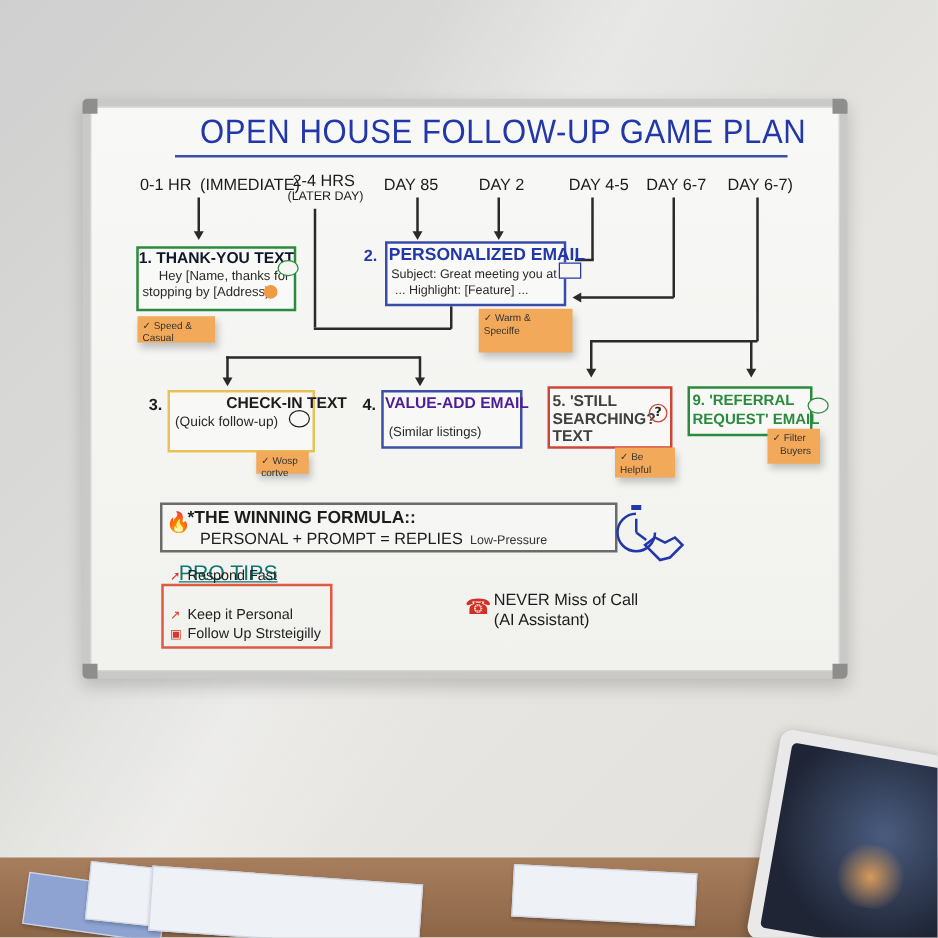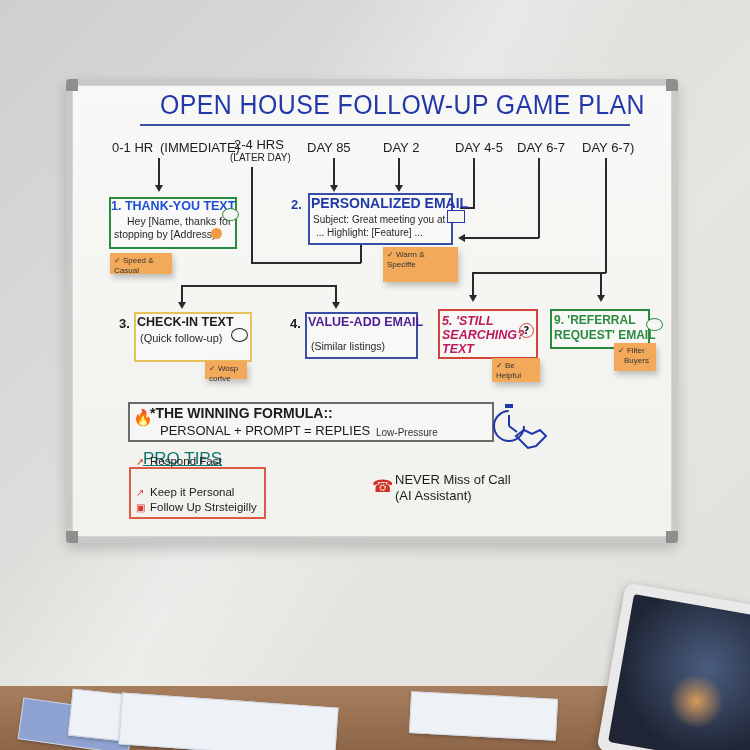--- a/index.html
+++ b/index.html
@@ -106,49 +106,49 @@
 <div class="line" style="left:600px;top:272px;width:1.5px;height:24px;"></div>
 <div class="arrow-down" style="left:597px;top:295px;"></div>
 
 <div class="line" style="left:181px;top:285px;width:155px;height:1.5px;"></div>
 <div class="line" style="left:181px;top:285px;width:1.5px;height:18px;"></div>
 <div class="arrow-down" style="left:178px;top:302px;"></div>
 <div class="line" style="left:335px;top:285px;width:1.5px;height:18px;"></div>
 <div class="arrow-down" style="left:332px;top:302px;"></div>
 
 <div class="card" style="left:109px;top:197px;width:128px;height:52px;border-color:#2a8a3e;"></div>
-<div class="card-title" style="left:111px;top:199px;font-size:12.5px;color:#1d4ed8;"><span>1.</span> <span>THANK-YOU TEXT</span></div>
+<div class="card-title" style="left:111px;top:199px;font-size:12.5px;color:#0f172a;"><span>1.</span> <span>THANK-YOU TEXT</span></div>
 <div class="card-text" style="left:114px;top:215px;padding-left:13px;">Hey [Name, thanks for</div>
 <div class="card-text" style="left:114px;top:228px;">stopping by [Address)!</div>
 <div style="position:absolute;left:222px;top:208px;width:15px;height:11px;border:1.5px solid #2a8a3e;border-radius:50%;background:#f6f6f3;"></div>
 <div style="position:absolute;left:211px;top:228px;width:11px;height:11px;border-radius:50%;background:#ef9a45;"></div>
 <div class="sticky" style="left:110px;top:253px;width:62px;height:21px;">✓ Speed &amp; Casual</div>
 
 <div class="num" style="left:291px;top:197px;color:#2338a8;">2.</div>
 <div class="card" style="left:308px;top:193px;width:145px;height:52px;border-color:#3a4caa;"></div>
 <div class="card-title" style="left:311px;top:195px;font-size:14px;color:#2338a8;">PERSONALIZED EMAIL</div>
 <div class="card-text" style="left:313px;top:213px;font-size:10px;">Subject: Great meeting you at</div>
 <div class="card-text" style="left:316px;top:226px;font-size:10px;">... Highlight: [Feature] ...</div>
 <div style="position:absolute;left:447px;top:210px;width:16px;height:11px;border:1.5px solid #2338a8;background:#f6f6f3;"></div>
 <div class="sticky" style="left:383px;top:247px;width:75px;height:35px;">✓ Warm &amp; Speciffe</div>
 
 <div class="num" style="left:119px;top:316px;color:#1c1c1c;">3.</div>
 <div class="card" style="left:134px;top:312px;width:118px;height:50px;border-color:#e8c15a;"></div>
-<div class="card-title" style="left:137px;top:315px;font-size:12.5px;color:#1c1c1c;">CHECK-IN TEXT</div>
+<div class="card-title" style="left:137px;top:315px;font-size:12.5px;color:#1c1c1c;padding-left:44px;">CHECK-IN TEXT</div>
 <div class="card-text" style="left:140px;top:332px;font-size:11px;">(Quick follow-up)</div>
 <div style="position:absolute;left:231px;top:328px;width:15px;height:12px;border:1.5px solid #222;border-radius:50%;"></div>
 <div class="sticky" style="left:205px;top:361px;width:42px;height:18px;">✓ Wosp cortve</div>
 
 <div class="num" style="left:290px;top:316px;color:#1c1c1c;">4.</div>
 <div class="card" style="left:305px;top:312px;width:113px;height:47px;border-color:#3d4ea6;"></div>
 <div class="card-title" style="left:308px;top:315px;font-size:12.5px;color:#4c1d95;">VALUE-ADD EMAIL</div>
 <div class="card-text" style="left:311px;top:340px;font-size:10.5px;">(Similar listings)</div>
 
 <div class="card" style="left:438px;top:309px;width:100px;height:50px;border-color:#d0453a;"></div>
-<div class="card-title" style="left:442px;top:314px;font-size:12.5px;color:#be185d;line-height:14px;font-style:italic;">
+<div class="card-title" style="left:442px;top:314px;font-size:12.5px;color:#404040;line-height:14px;">
   <div><span>5.</span> <span>'STILL</span></div>
   <div>SEARCHING?</div>
   <div>TEXT</div>
 </div>
 <div style="position:absolute;left:519px;top:323px;width:13px;height:13px;border:1.5px solid #d0453a;border-radius:50%;font-size:10px;font-weight:bold;text-align:center;line-height:13px;color:#222;">?</div>
 <div class="sticky" style="left:492px;top:358px;width:48px;height:24px;">✓ Be Helpful</div>
 
 <div class="card" style="left:550px;top:309px;width:100px;height:40px;border-color:#2a8a3e;"></div>
 <div class="card-title" style="left:554px;top:313px;font-size:12px;color:#2a8a3e;line-height:15px;">
   <div>9. 'REFERRAL</div>

